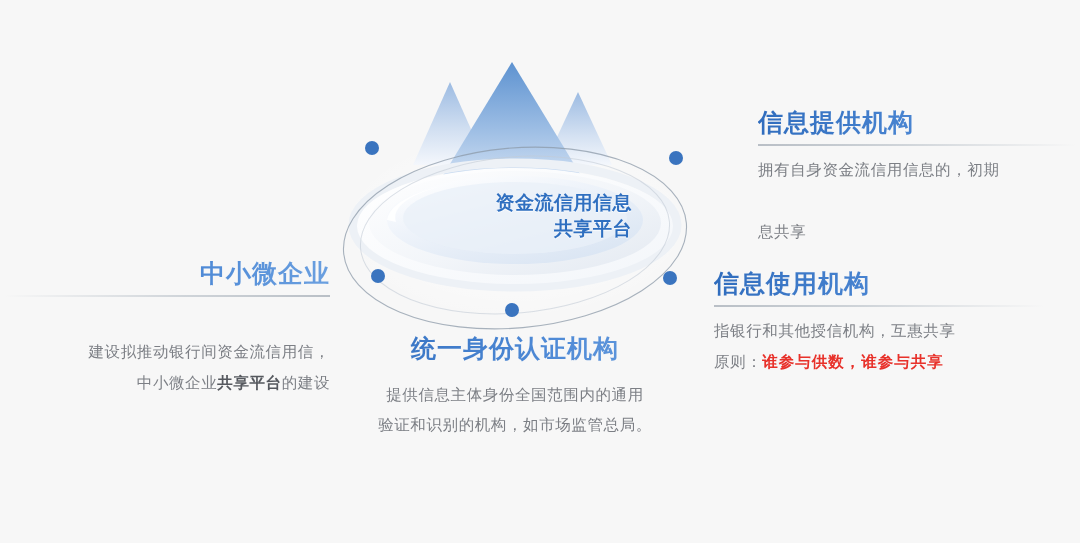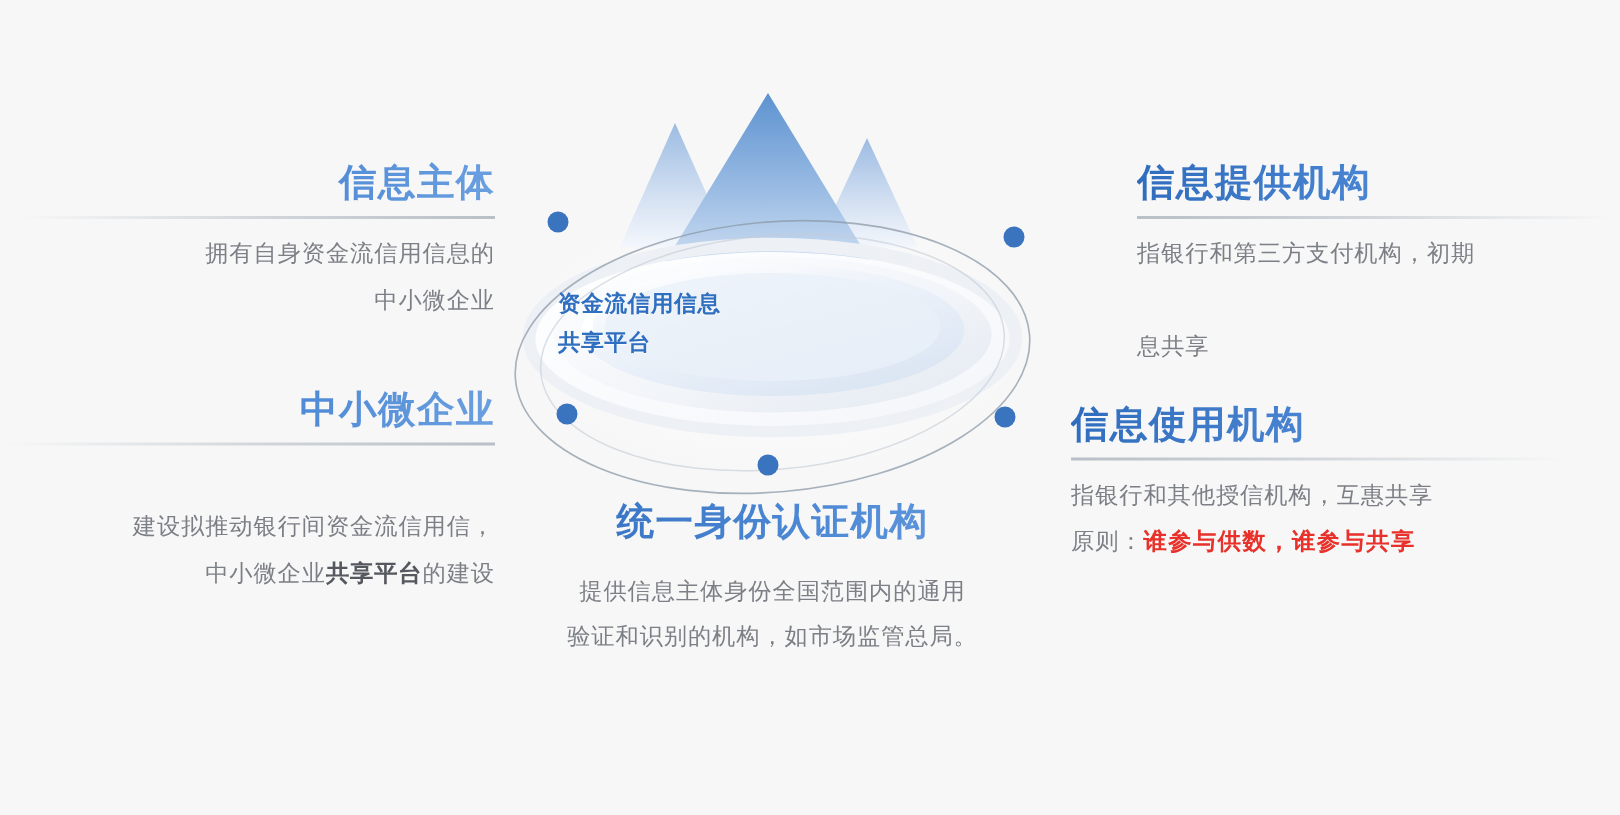--- a/index.html
+++ b/index.html
@@ -27,27 +27,27 @@
     top: 30px;
     width: 370px;
     height: 310px;
   }
   .center-graphic svg {
     display: block;
   }
 
   .platform-label {
     position: absolute;
-    left: 372px;
+    left: 392px;
     top: 190px;
     width: 240px;
-    text-align: left;
+    text-align: right;
     font-family: "Liberation Sans", sans-serif;
     font-weight: bold;
-    font-size: 15px;
+    font-size: 19px;
     line-height: 26px;
     color: #2f6fc0;
     letter-spacing: 0.5px;
     text-shadow: 0 1px 1px rgba(255,255,255,0.85);
   }
 
   
   .block {
     position: absolute;
   }
@@ -207,44 +207,36 @@
         <circle cx="182" cy="280" r="7" fill="#3a74bf"></circle>
       </g>
     </svg>
   </div>
 
   <div class="platform-label">
     <div>资金流信用信息</div>
     <div>共享平台</div>
   </div>
 
-  <div class="block" id="block-info-subject">
-    <h3>信息主体</h3>
-    <div class="rule to-left"></div>
-    <p class="body-text">
-      <span>拥有自身资金流信用信息的</span><br>
-      <span>中小微企业</span>
-    </p>
-  </div>
 
   <div class="block" id="block-credit-center">
     <h3>中小微企业</h3>
     <div class="rule to-left"></div>
     <p class="body-text">
       <br>
       <span>建设拟推动银行间资金流信用信，</span><br>
       <span>中小微企业</span><b>共享平台</b><span>的建设</span>
     </p>
   </div>
 
   <div class="block" id="block-info-provider">
     <h3>信息提供机构</h3>
     <div class="rule to-right"></div>
     <p class="body-text">
-      <span>指银行和第三方支付机构，初期</span><br>
+      <span>拥有自身资金流信用信息的，初期</span><br>
       <br>
       <span>息共享</span>
     </p>
   </div>
 
   <div class="block" id="block-identity-auth">
     <h3>统一身份认证机构</h3>
     <div class="rule centered" style="opacity:0"></div>
     <p class="body-text">
       <span>提供信息主体身份全国范围内的通用</span><br>

